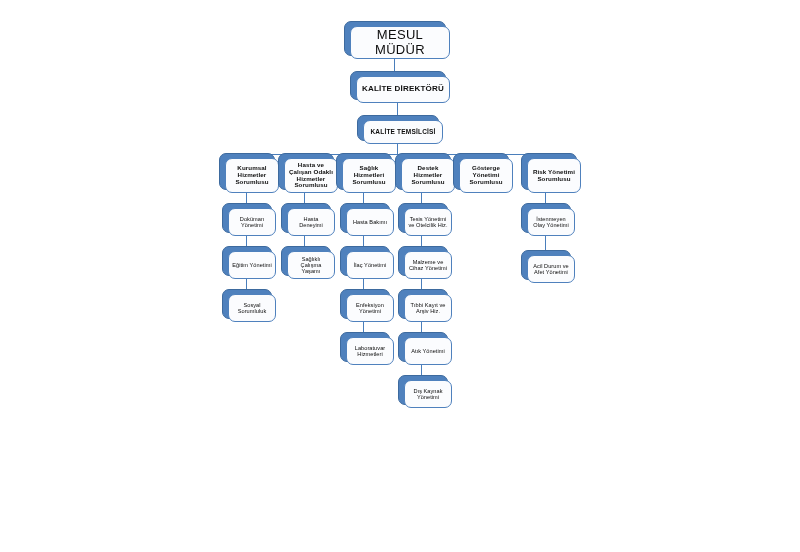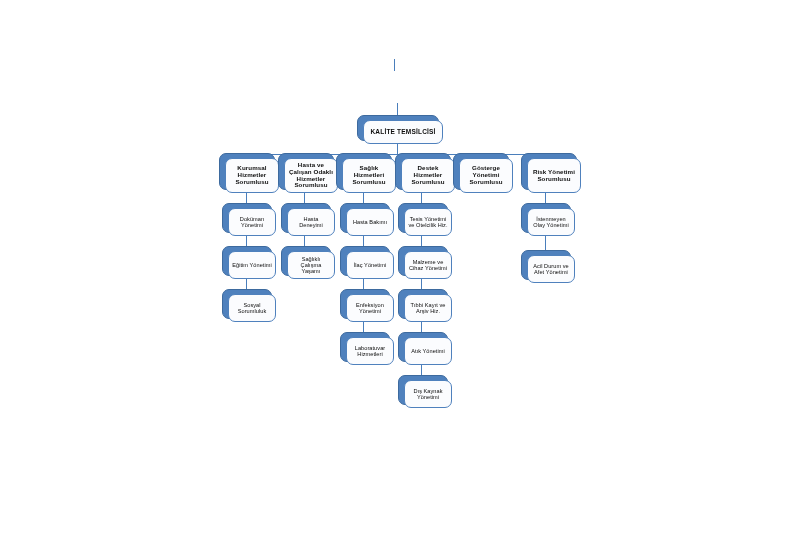--- a/index.html
+++ b/index.html
@@ -84,23 +84,31 @@
     font-size: 5.6px;
     font-weight: 400;
     letter-spacing: 0.05px;
   }
 </style>
 </head>
 <body>
 
 <div id="chart-canvas">
 
+  <div class="node lvl1" style="left:344px; top:21px; width:100px; height:33px;">
+    <div class="shadow"></div>
+    <div class="face">MESUL MÜDÜR</div>
+  </div>
 
   <div class="conn conn-v" style="left:394px; top:59px; height:12px;"></div>
 
+  <div class="node lvl2" style="left:350px; top:71px; width:94px; height:27px;">
+    <div class="shadow"></div>
+    <div class="face">KALİTE DİREKTÖRÜ</div>
+  </div>
 
   <div class="conn conn-v" style="left:397px; top:103px; height:12px;"></div>
 
   <div class="node lvl3" style="left:357px; top:115px; width:80px; height:24px;">
     <div class="shadow"></div>
     <div class="face">KALİTE TEMSİLCİSİ</div>
   </div>
 
   <div class="conn conn-v" style="left:397px; top:144px; height:10px;"></div>
 

